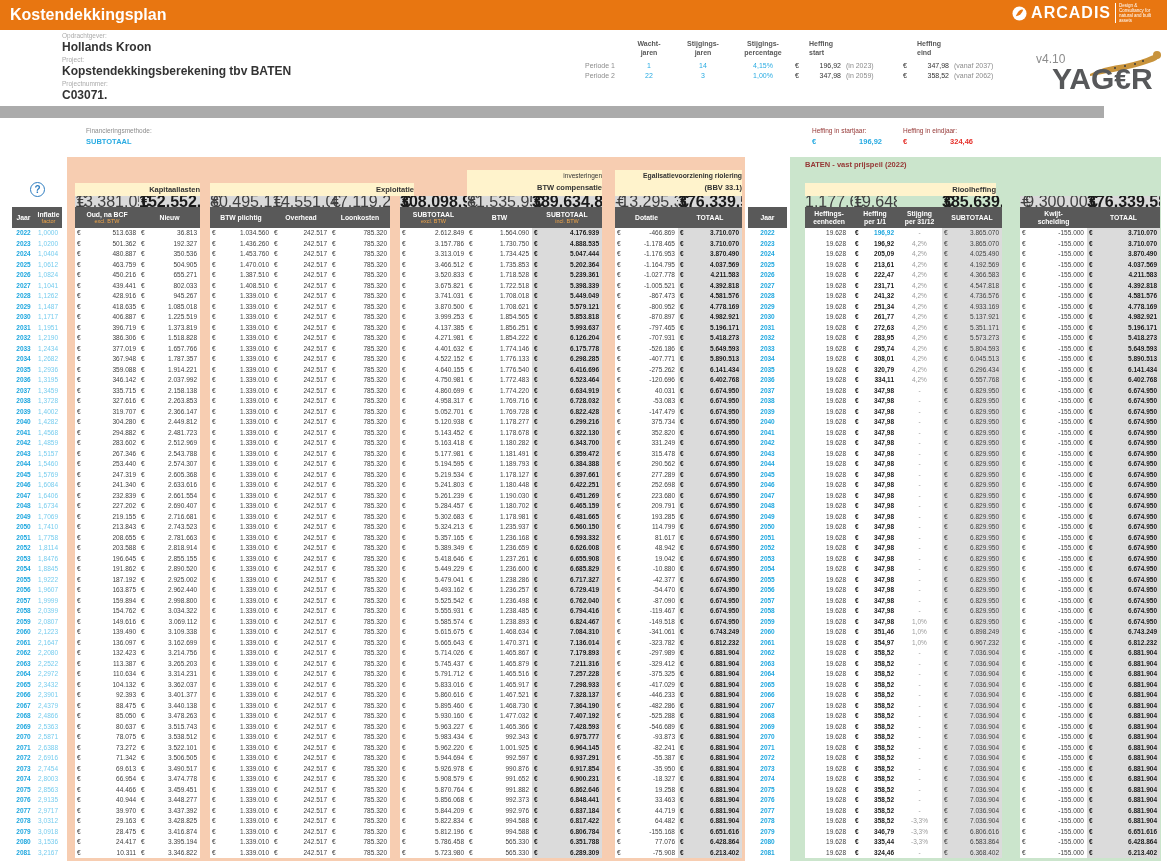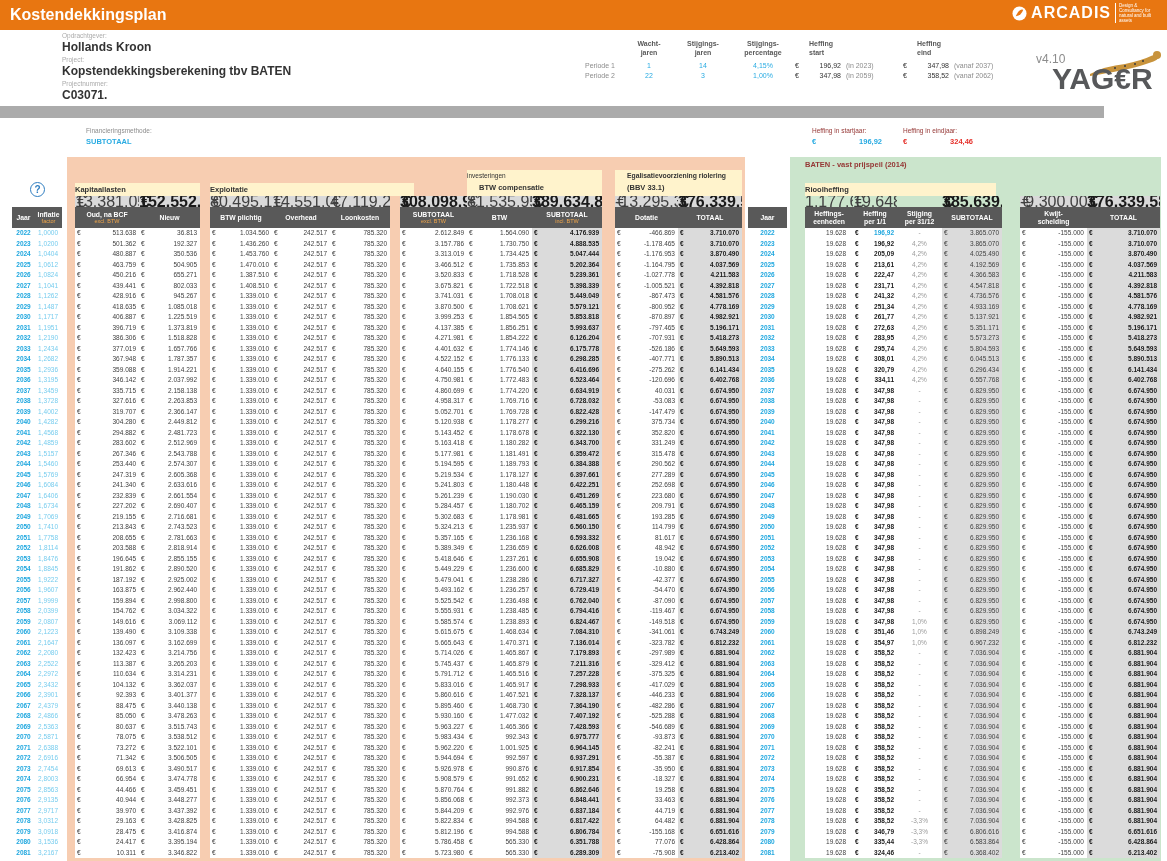--- a/index.html
+++ b/index.html
@@ -40,21 +40,21 @@
   .blue-t{color:#29ABE2;}
   .red-t{color:#E5312B;}
   
   .salmon{position:absolute;left:67px;top:157px;width:678px;height:704px;background:#F7CDB1;}
   .green{position:absolute;left:790px;top:157px;width:371px;height:704px;background:#CBE5CC;}
   .baten-title{position:absolute;left:805px;top:160px;font-size:7.5px;font-weight:bold;color:#953735;}
   
   .help{position:absolute;left:30px;top:182px;width:13px;height:13px;border:1.5px solid #2F7EC1;border-radius:50%;
         color:#2F7EC1;font-weight:bold;font-size:10px;text-align:center;line-height:13px;}
   
-  .cream{position:absolute;background:#FFF3CC;text-align:left;font-size:7.5px;font-weight:bold;color:#333;}
+  .cream{position:absolute;background:#FFF3CC;text-align:right;font-size:7.5px;font-weight:bold;color:#333;}
   .cream .tl1{font-weight:normal;font-size:6.5px;line-height:12px;}
   .cream .tl2{line-height:12px;margin-left:12px;}
   .cream.single{line-height:13px;}
   .totrow{position:absolute;top:196px;height:11px;display:grid;background:#D9D9D9;}
   .totrow .cell{line-height:11px;}
   .darkrow{position:absolute;top:207px;height:21px;display:grid;background:#595959;color:#fff;}
   .dh{display:flex;flex-direction:column;justify-content:center;text-align:center;font-size:6.8px;font-weight:bold;line-height:7.5px;}
   .dh .sub{color:#F2A74B;font-weight:normal;font-size:5.5px;line-height:6px;}
   .bodygrid{position:absolute;top:228px;display:grid;grid-auto-rows:10.5px;background:#fff;font-size:6.5px;}
   .cell{height:10.5px;line-height:10.5px;overflow:hidden;white-space:nowrap;}
@@ -155,21 +155,21 @@
       <span class="v">196,92</span>
     </div>
   <div class="abs hr-lab" style="left:903px;top:127px;">Heffing in eindjaar:</div>
   <div class="abs hr-val red-t" style="left:903px;top:137px;">
       <span class="sym">€</span>
       <span class="v">324,46</span>
     </div>
 
   <div class="salmon"></div>
   <div class="green"></div>
-  <div class="baten-title">BATEN - vast prijspeil (2014)</div>
+  <div class="baten-title">BATEN - vast prijspeil (2022)</div>
 
   <div class="help">?</div>
 
   <div class="darkrow" style="left:12px;width:50px;grid-template-columns:23px 27px;">
     <div class="dh">
         <span>Jaar</span>
       </div>
     <div class="dh">
         <span>Inflatie</span>
         <span class="sub">factor</span>

